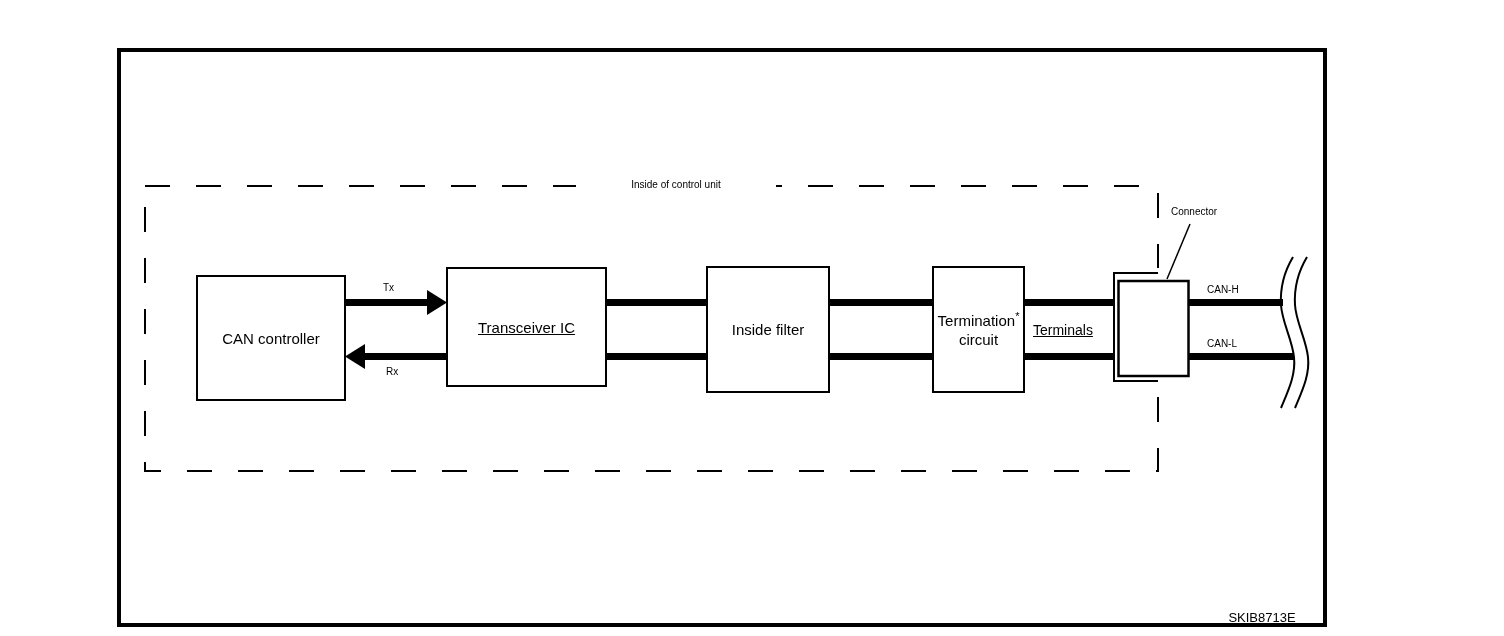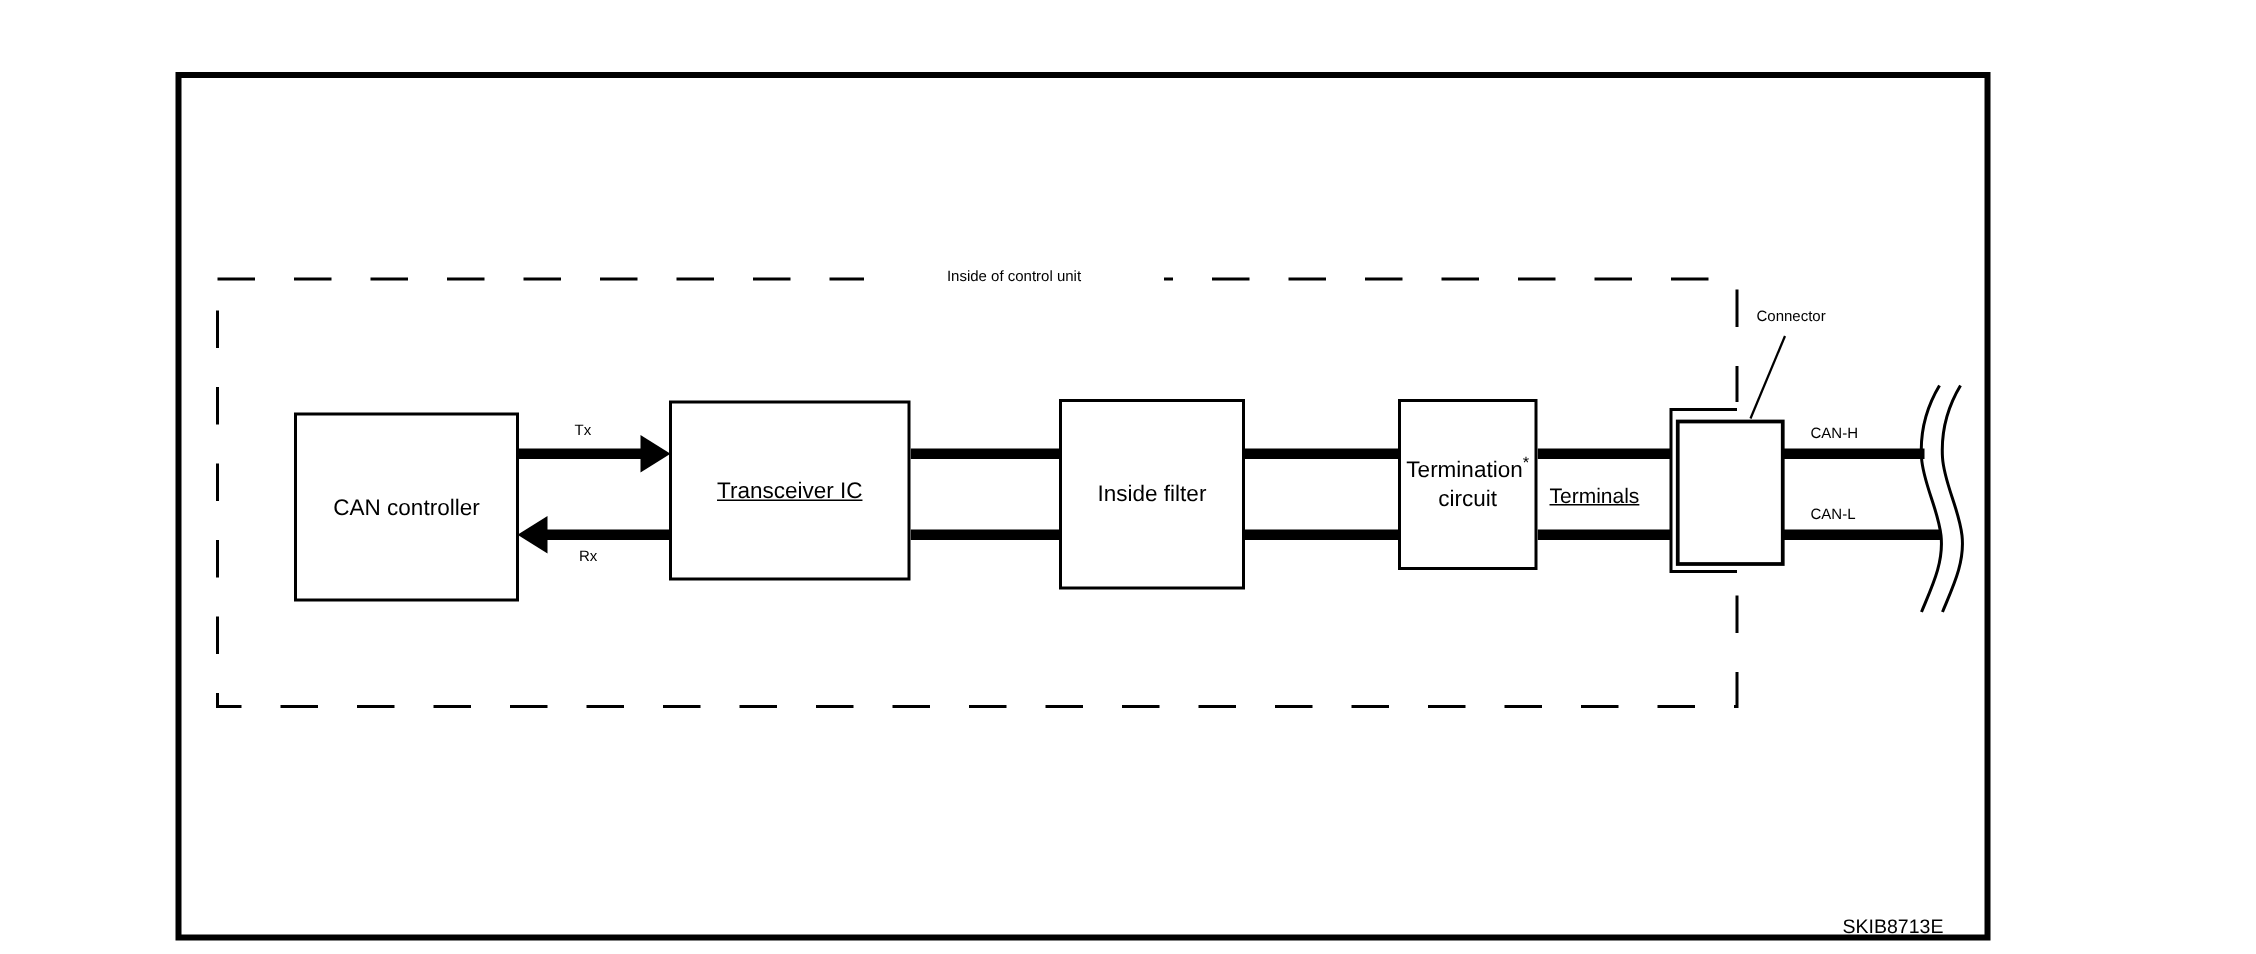--- a/index.html
+++ b/index.html
@@ -117,21 +117,21 @@
   </div>
 
   <div class="block" style="left:446px; top:267px; width:161px; height:120px;text-decoration:underline;">
     <span>Transceiver IC</span>
   </div>
 
   <div class="block" style="left:706px; top:266px; width:124px; height:127px;">
     <span>Inside filter</span>
   </div>
 
-  <div class="block" style="left:932px; top:266px; width:93px; height:114px;">
+  <div class="block" style="left:932px; top:266px; width:93px; height:127px;">
     <span>
       <span>Termination</span><sup>*</sup><br>
       <span>circuit</span>
     </span>
   </div>
 
   <div class="lbl" style="left:383px; top:279px;">Tx</div>
 
   <div class="lbl" style="left:386px; top:363px;">Rx</div>
 

